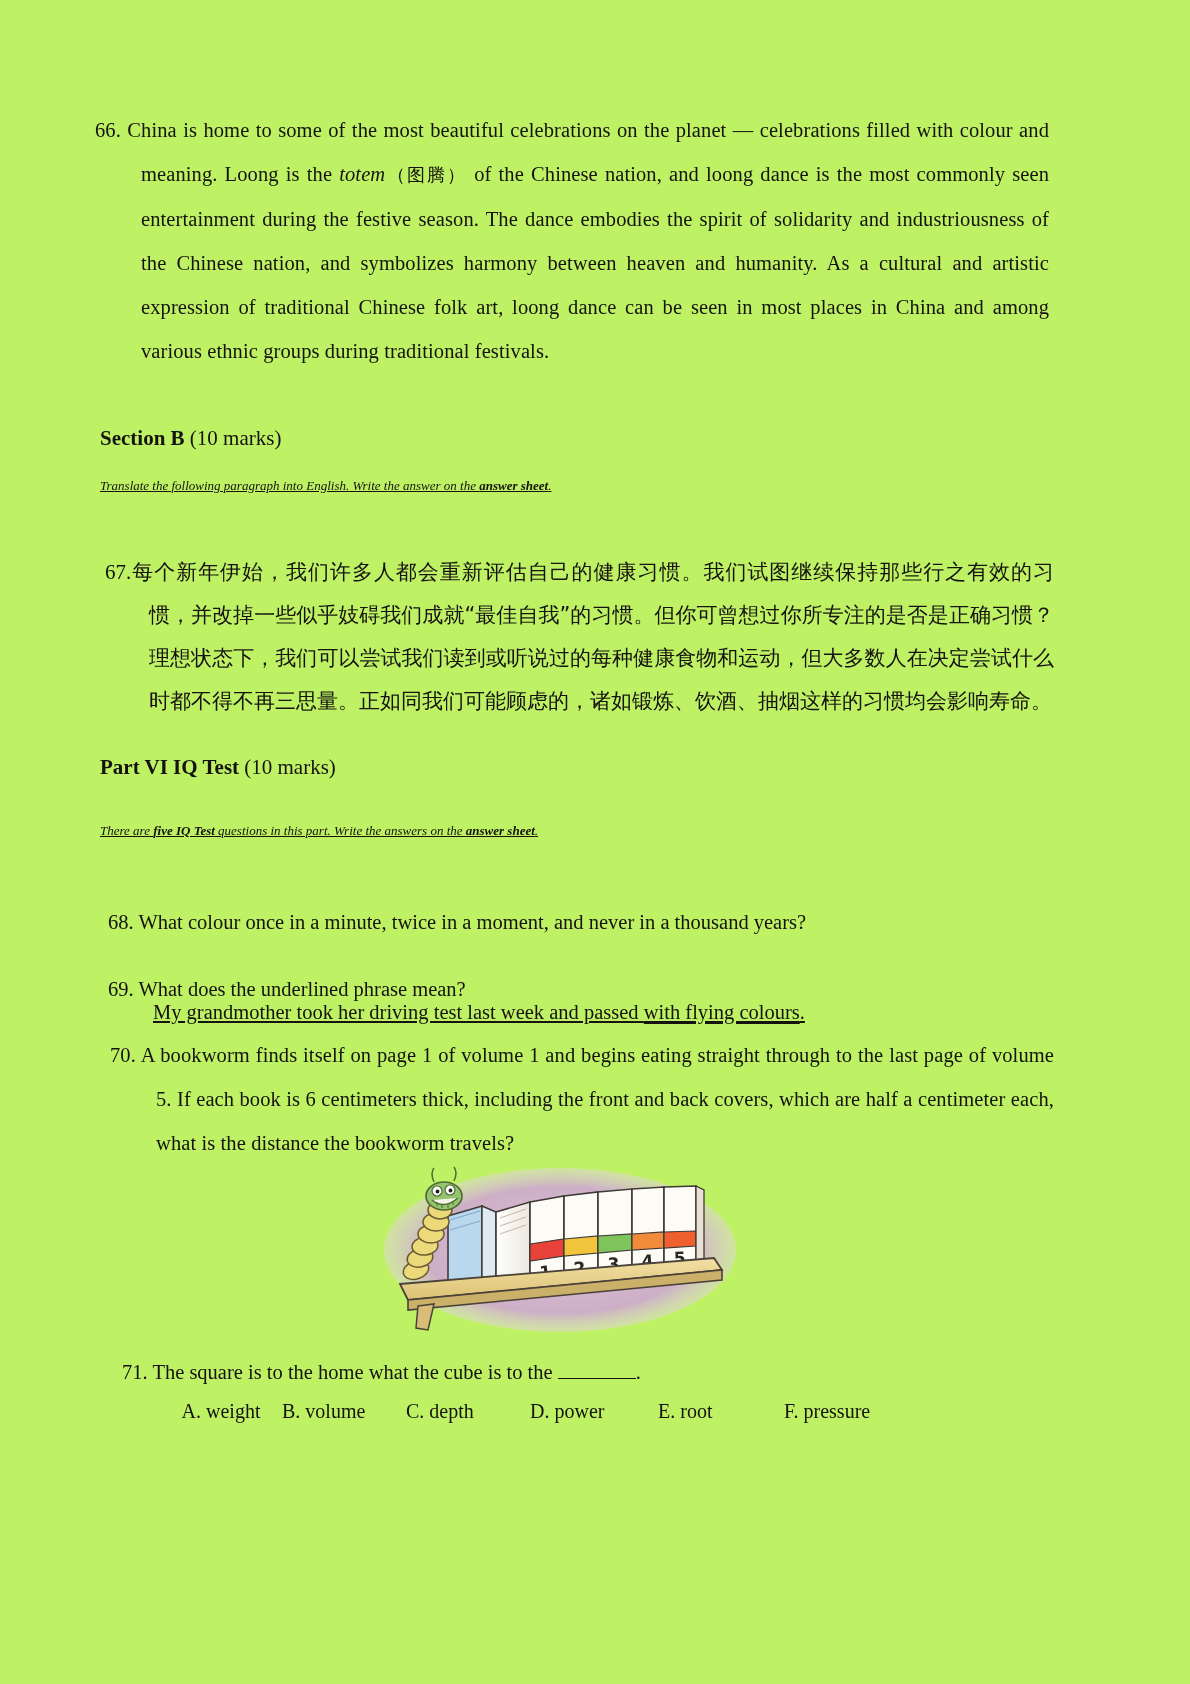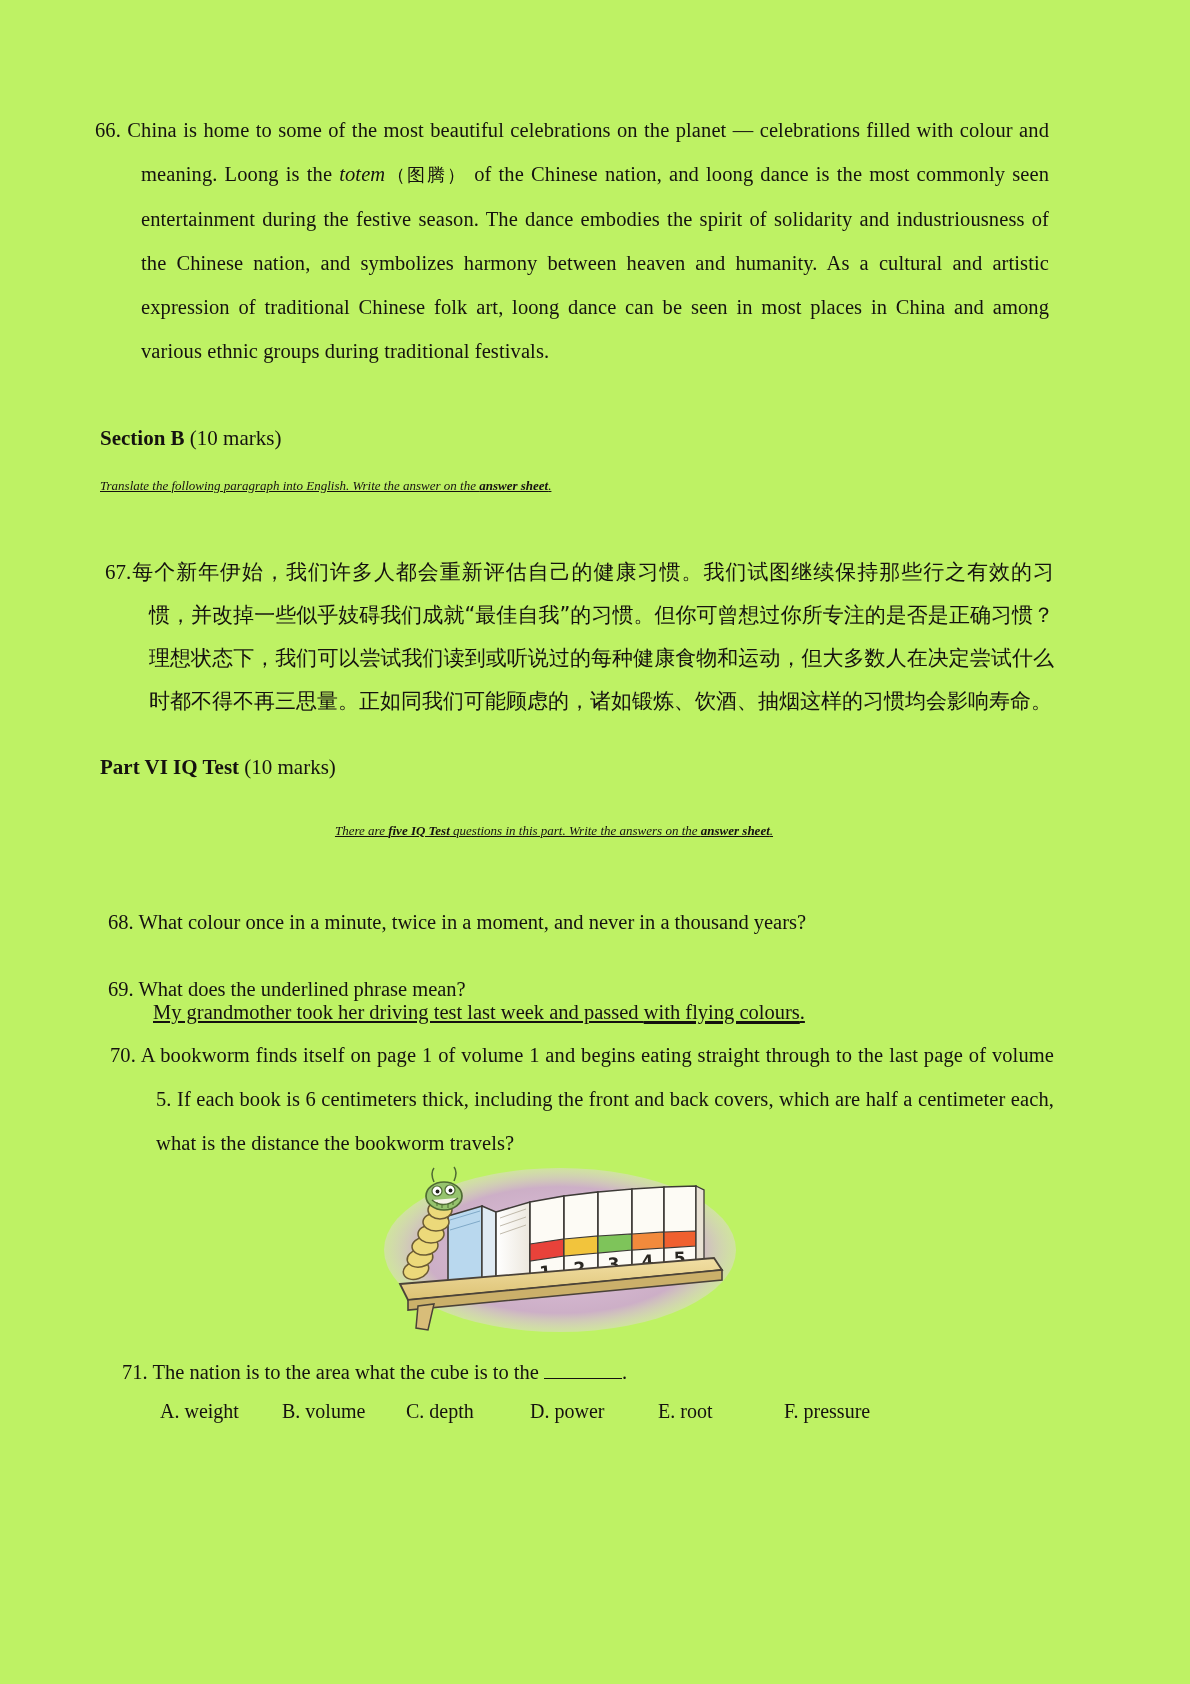--- a/index.html
+++ b/index.html
@@ -87,21 +87,21 @@
     </div>
 
     <div class="blk hang cn" style="left:105px; top:551px; width:905px; padding-left:44px; text-indent:-44px;">
       <span class="cn-num">67.</span><span>每个新年伊始，我们许多人都会重新评估自己的健康习惯。我们试图继续保持那些行之有效的习惯，并改掉一些似乎妓碍我们成就“最佳自我”的习惯。但你可曾想过你所专注的是否是正确习惯？理想状态下，我们可以尝试我们读到或听说过的每种健康食物和运动，但大多数人在决定尝试什么时都不得不再三思量。正如同我们可能顾虑的，诸如锻炼、饮酒、抽烟这样的习惯均会影响寿命。</span>
     </div>
 
     <div class="blk sec-head" style="left:100px; top:753px; width:908px;">
       <b>Part VI IQ Test</b><span class="marks"> (10 marks)</span>
     </div>
 
-    <div class="blk instr" style="left:100px; top:817px; width:908px;text-align:center;">
+    <div class="blk instr" style="left:100px; top:817px; width:908px;">
       <span>There are </span><span class="bi">five IQ Test</span><span> questions in this part. Write the answers on the </span><span class="bi">answer sheet</span><span>.</span>
     </div>
 
     <div class="blk hang plain" style="left:108px; top:900px; width:900px;">
       <span>68.</span>
       <span>What colour once in a minute, twice in a moment, and never in a thousand years?</span>
     </div>
 
     <div class="blk hang plain" style="left:108px; top:967px; width:900px;">
       <span>69.</span>
@@ -217,25 +217,25 @@
               <path d="M72 46 L72 50"></path>
             <path d="M78 46 L78 50"></path>
               <path d="M83 44 L83 47"></path>
           </g>
         </g>
       </svg>
     </div>
 
     <div class="blk plain" style="left:122px; top:1350px; width:890px;">
       <span>71.</span>
-      <span>The nation is to the area what the cube is to the </span><span class="blank-line"></span><span>.</span>
+      <span>The square is to the home what the cube is to the </span><span class="blank-line"></span><span>.</span>
     </div>
 
     <div class="opts" style="left:160px; top:1400px; width:850px;">
-      <span class="opt" style="width:122px;">
+      <span class="opt" style="width:122px;text-align:center;">
         <span>A.</span>
         <span>weight</span>
       </span><span class="opt" style="width:124px;">
         <span>B.</span>
         <span>volume</span>
       </span><span class="opt" style="width:124px;">
         <span>C.</span>
         <span>depth</span>
       </span><span class="opt" style="width:128px;">
         <span>D.</span>

